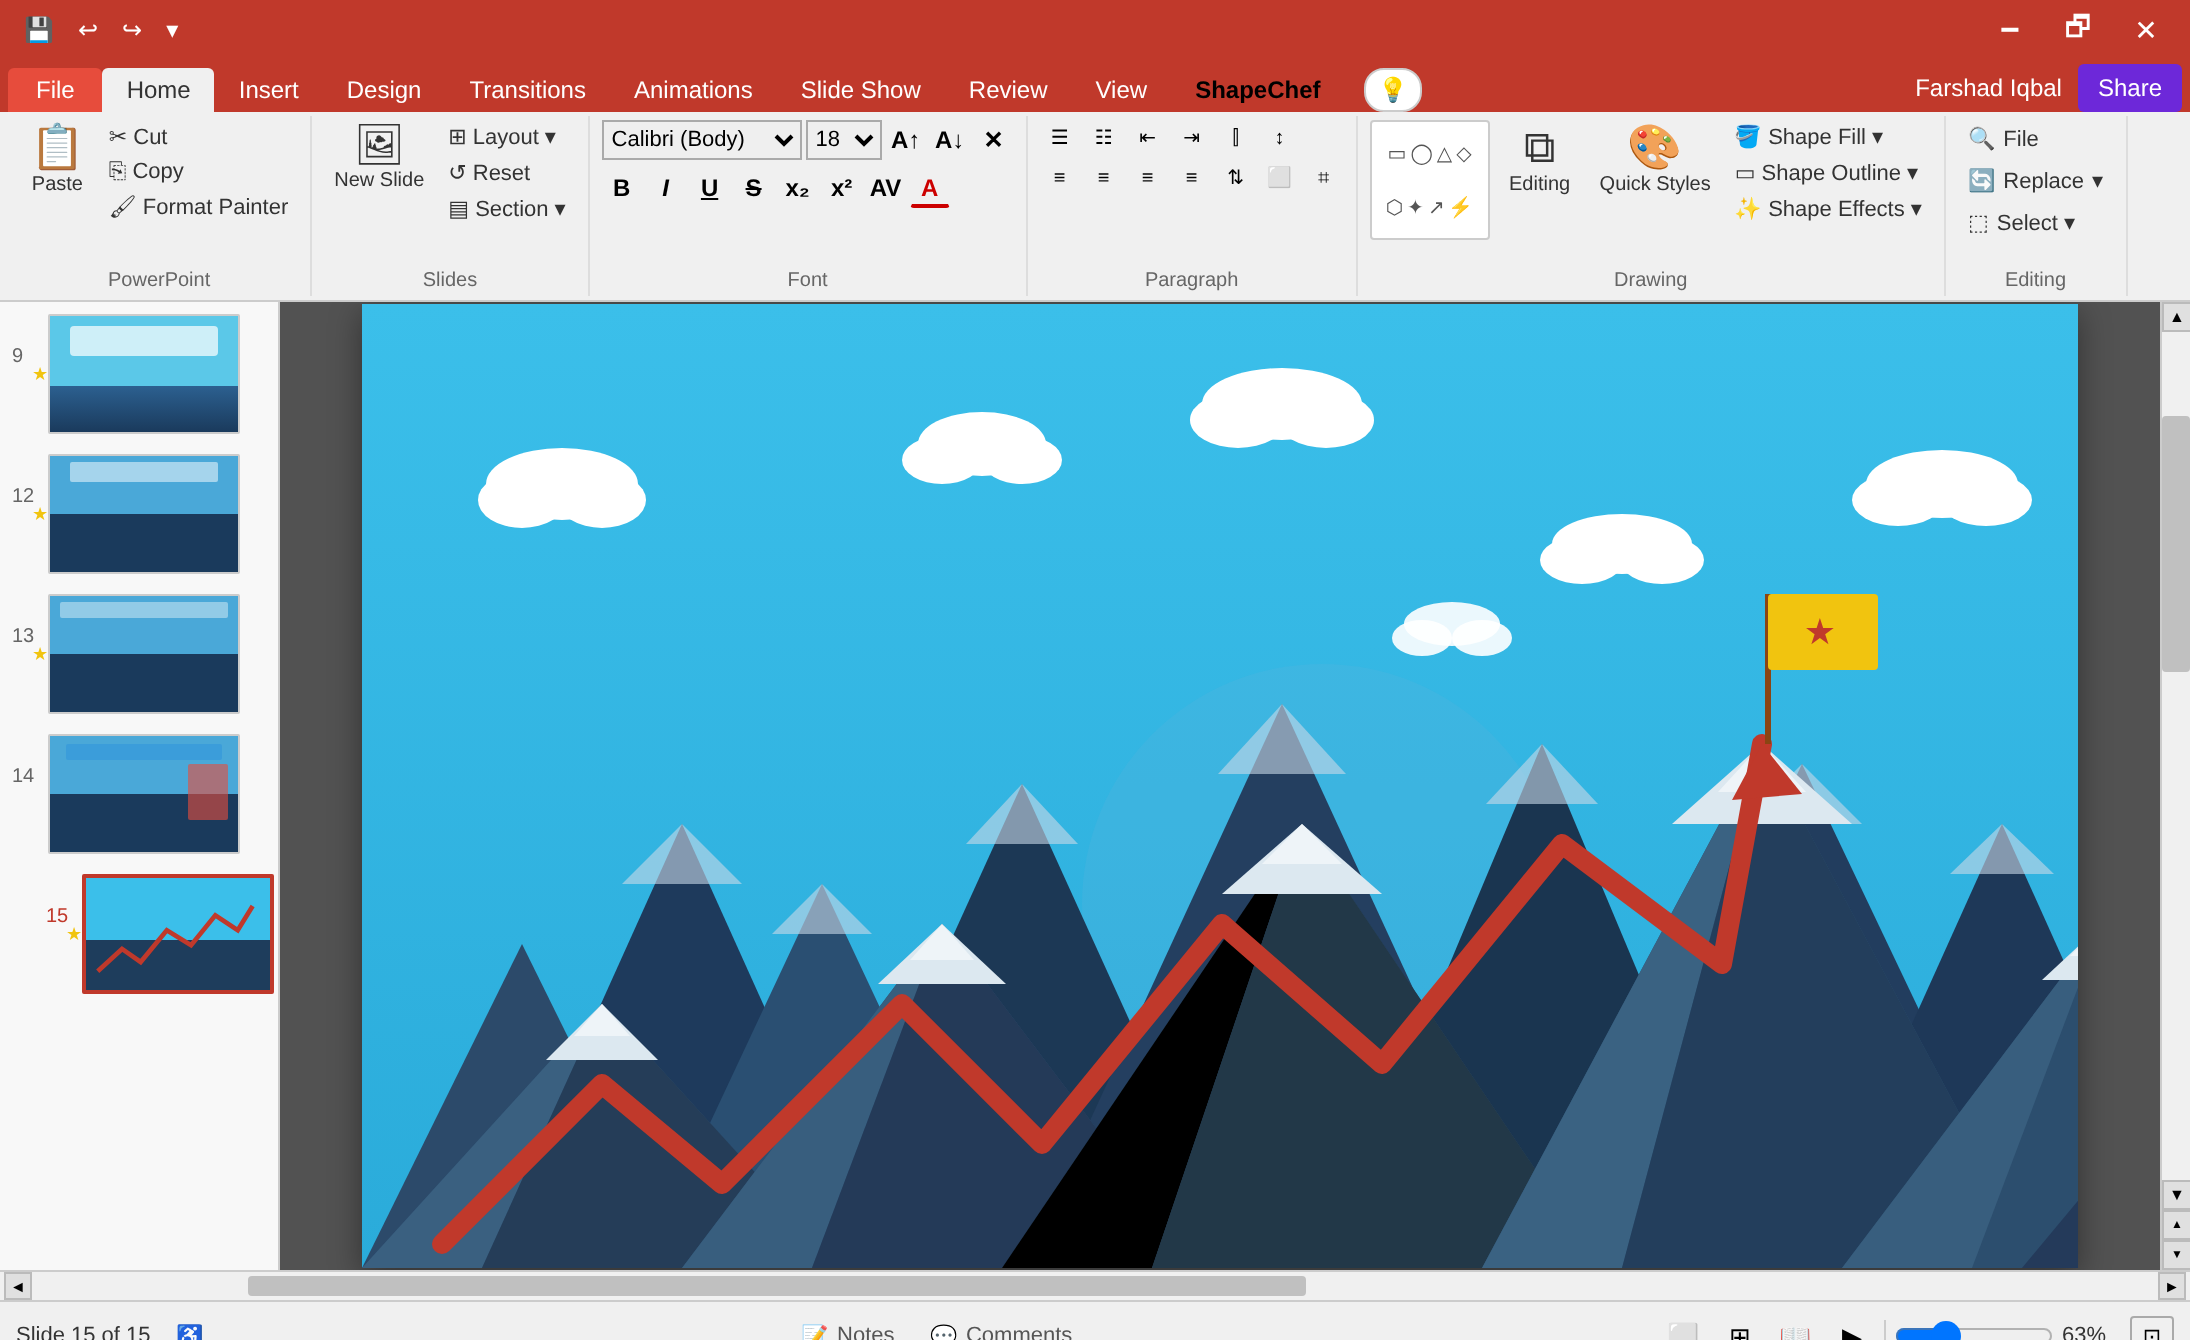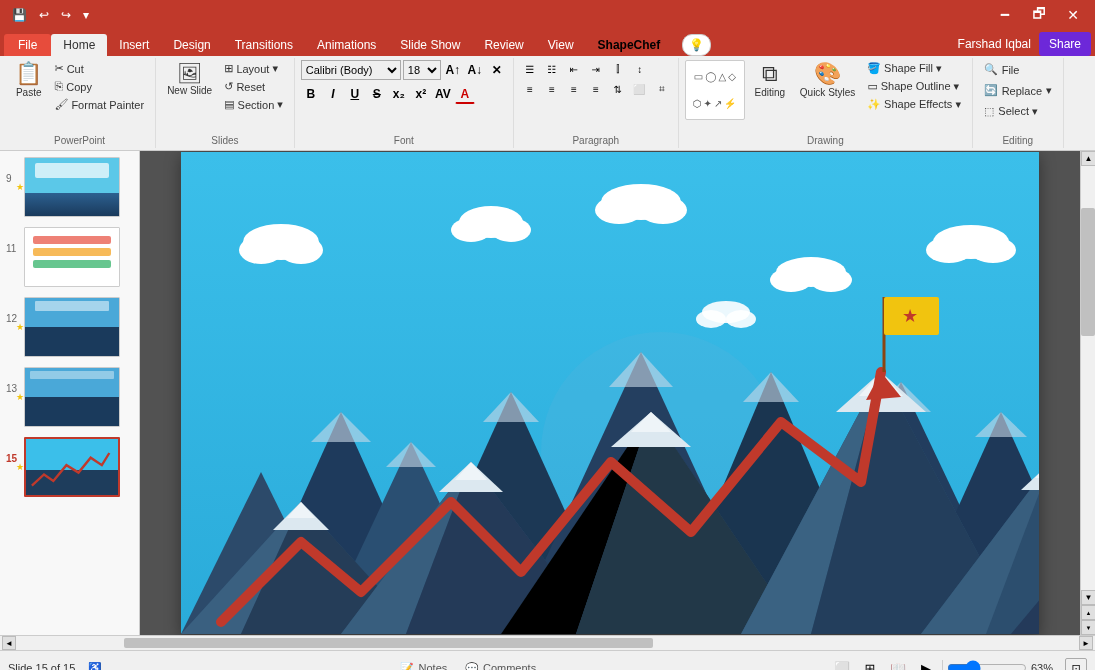--- a/index.html
+++ b/index.html
@@ -340,51 +340,51 @@
       <span class="slide-num">9</span>
       <div style="position:relative;">
         <span style="position:absolute; left:-8px; top:50%; transform:translateY(-50%); color:#f1c40f; font-size:9px;">★</span>
         <div class="thumb-img thumb-9">
           <div style="position:absolute; bottom:0; left:0; right:0; height:40%; background: linear-gradient(180deg,#2c6090,#1a3a5c);"></div>
           <div style="position:absolute; top:5px; left:10px; right:10px; height:15px; background:white; border-radius:2px; opacity:0.7;"></div>
         </div>
       </div>
     </div>
     <div class="slide-thumb">
-      <span class="slide-num">11</span>
-      <div style="position:relative;">
-        <div class="thumb-img thumb-11" style="background:#fff;">
-          <div style="position:absolute; top:8px; left:8px; right:8px; height:8px; background:#e74c3c; border-radius:2px; opacity:0.7;"></div>
-          <div style="position:absolute; top:20px; left:8px; right:8px; height:8px; background:#f39c12; border-radius:2px; opacity:0.7;"></div>
-          <div style="position:absolute; top:32px; left:8px; right:8px; height:8px; background:#27ae60; border-radius:2px; opacity:0.7;"></div>
-        </div>
-      </div>
-    </div>
-    <div class="slide-thumb">
       <span class="slide-num">12</span>
       <div style="position:relative;">
         <span style="position:absolute; left:-8px; top:50%; transform:translateY(-50%); color:#f1c40f; font-size:9px;">★</span>
         <div class="thumb-img thumb-12">
           <div style="position:absolute; bottom:0; left:0; right:0; height:45%; background:#1a3a5c;"></div>
           <div style="position:absolute; top:3px; left:10px; right:10px; height:10px; background:white; opacity:0.5; border-radius:1px;"></div>
         </div>
       </div>
     </div>
     <div class="slide-thumb">
       <span class="slide-num">13</span>
       <div style="position:relative;">
         <span style="position:absolute; left:-8px; top:50%; transform:translateY(-50%); color:#f1c40f; font-size:9px;">★</span>
         <div class="thumb-img thumb-13">
           <div style="position:absolute; bottom:0; left:0; right:0; height:45%; background:#1a3a5c;"></div>
           <div style="position:absolute; top:3px; left:5px; right:5px; height:8px; background:white; opacity:0.4; border-radius:1px;"></div>
         </div>
       </div>
     </div>
+    <div class="slide-thumb">
+      <span class="slide-num">14</span>
+      <div style="position:relative;">
+        <div class="thumb-img thumb-14">
+          <div style="position:absolute; bottom:0; left:0; right:0; height:45%; background:#1a3a5c;"></div>
+          <div style="position:absolute; top:4px; left:8px; right:8px; height:8px; background:#3498db; opacity:0.7; border-radius:1px;"></div>
+          <div style="position:absolute; top:14px; right:5px; width:20px; height:28px; background:#e74c3c; opacity:0.6; border-radius:1px;"></div>
+        </div>
+      </div>
+    </div>
     <div class="slide-thumb active">
-      <span class="slide-num" style="color:#c0392b; font-weight:bold;">15</span>
+      <span class="slide-num" style="color:#c0392b; font-weight:normal;margin-left:17px;">15</span>
       <div style="position:relative;">
         <span style="position:absolute; left:-8px; top:50%; transform:translateY(-50%); color:#f1c40f; font-size:9px;">★</span>
         <div class="thumb-img thumb-15" style="border:2px solid #c0392b;">
           <div style="position:absolute; bottom:0; left:0; right:0; height:45%; background:#1e3d5c;"></div>
           <svg style="position:absolute; inset:0; width:100%; height:100%;" viewBox="0 0 96 60">
             <polyline points="5,50 18,38 28,45 42,28 55,36 68,20 80,28 88,15" fill="none" stroke="#c0392b" stroke-width="2.5"></polyline>
           </svg>
         </div>
       </div>
     </div>

